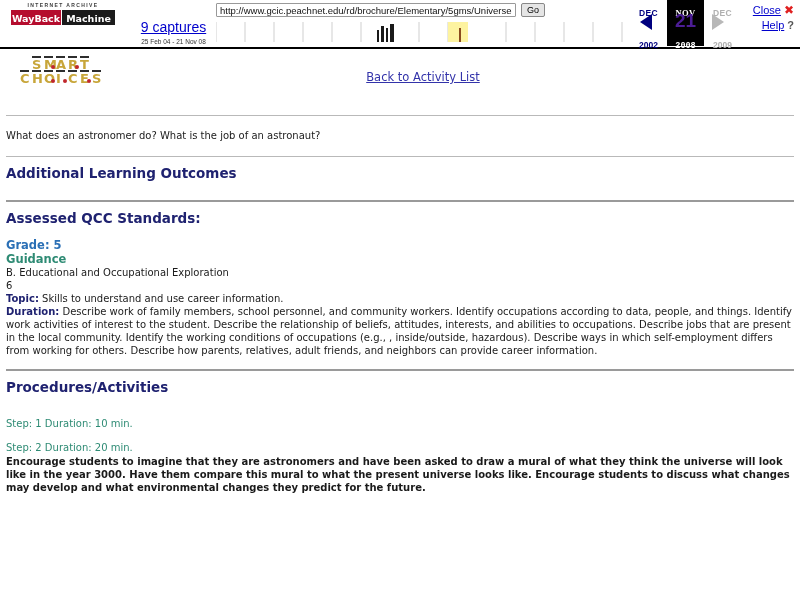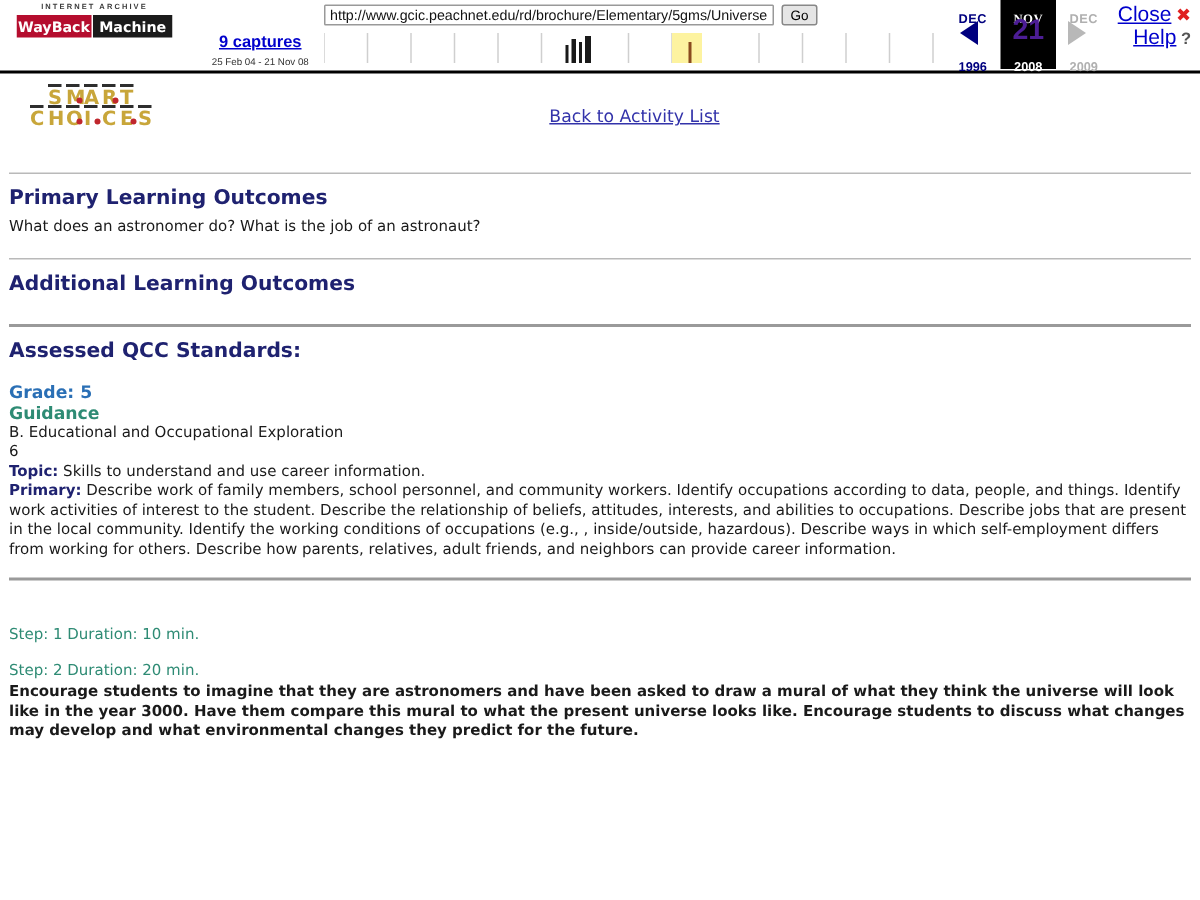--- a/index.html
+++ b/index.html
@@ -46,23 +46,23 @@
   }
 
   .wb-captures {
     position: absolute;
     left: 126px;
     top: 18px;
     width: 95px;
     text-align: center;
   }
   .wb-captures a {
-    font-size: 11px;
+    font-size: 14px;
     color: #0000cc;
-    font-weight: bold;
+    font-weight: normal;
     text-decoration: underline;
   }
   .wb-captures-range {
     font-size: 6.5px;
     color: #333333;
     margin-top: 2px;
     white-space: nowrap;
   }
 
   .wb-urlbar {
@@ -128,21 +128,21 @@
     letter-spacing: 0.3px;
   }
   .wb-mon.dim { color: #b0b0b0; }
   .wb-mon.cur { color: #ffffff; font-family: Liberation Serif, serif; }
   .wb-yr {
     font-size: 8.5px;
     font-weight: bold;
     color: #00007f;
   }
   .wb-yr.dim { color: #b0b0b0; }
-  .wb-yr.cur { color: #ffffff; }
+  .wb-yr.cur { color: #ffffff; font-family: Liberation Mono, monospace; }
   .wb-cur-box {
     position: absolute;
     left: 37px;
     top: -1px;
     width: 37px;
     height: 46px;
     background: #000000;
   }
   .wb-cur-day {
     position: absolute;
@@ -175,21 +175,21 @@
 
   .wb-help {
     position: absolute;
     right: 6px;
     top: 2px;
     width: 52px;
     text-align: right;
   }
   .wb-help-row { white-space: nowrap; line-height: 14px; }
   .wb-help-row a {
-    font-size: 14px;
+    font-size: 11px;
     color: #0000cc;
     text-decoration: underline;
   }
   .wb-x {
     color: #e02020;
     font-size: 12px;
     font-weight: bold;
     margin-left: 3px;
   }
   .wb-q {
@@ -345,21 +345,21 @@
     <div class="wb-cur-box"></div>
     <div class="wb-mon-row">
       <div class="wb-col"><span class="wb-mon">DEC</span></div>
       <div class="wb-col"><span class="wb-mon cur">NOV</span></div>
       <div class="wb-col"><span class="wb-mon dim">DEC</span></div>
     </div>
     <div class="wb-cur-day">21</div>
     <div class="wb-arrow-l"></div>
     <div class="wb-arrow-r"></div>
     <div class="wb-yr-row">
-      <div class="wb-col"><span class="wb-yr">1996</span></div>
+      <div class="wb-col"><span class="wb-yr">2002</span></div>
       <div class="wb-col"><span class="wb-yr cur">2008</span></div>
       <div class="wb-col"><span class="wb-yr dim">2009</span></div>
     </div>
   </div>
 
   <div class="wb-help">
     <div class="wb-help-row">
       <a href="#">Close</a><span class="wb-x">✖</span>
     </div>
     <div class="wb-help-row second">
@@ -412,21 +412,20 @@
     </div>
     <div class="backlink-wrap">
       <a href="#" class="backlink">Back to Activity List</a>
     </div>
   </div>
 
 
   <div class="sp-22"></div>
   <hr class="hr">
   <div class="sp-8"></div>
-  <div class="sec-head">Primary Learning Outcomes</div>
   <div class="sp-5"></div>
   <div class="body-text">What does an astronomer do? What is the job of an astronaut?</div>
 
   <div class="sp-14"></div>
   <hr class="hr">
   <div class="sp-8"></div>
   <div class="sec-head">Additional Learning Outcomes</div>
   <div class="sp-5"></div>
   <div class="body-text"></div>
 
@@ -438,27 +437,28 @@
   <div class="sp-12"></div>
   <div class="grade">Grade: 5</div>
   <div class="guidance">Guidance</div>
   <div class="body-text">B. Educational and Occupational Exploration</div>
   <div class="body-text">6</div>
   <div class="body-text">
     <span class="lbl-bold">Topic:</span>
     <span>Skills to understand and use career information.</span>
   </div>
   <div class="body-text">
-    <span class="lbl-bold">Primary:</span>
+    <span class="lbl-bold">Duration:</span>
     <span>Describe work of family members, school personnel, and community workers. Identify occupations according to data, people, and things. Identify work activities of interest to the student. Describe the relationship of beliefs, attitudes, interests, and abilities to occupations. Describe jobs that are present in the local community. Identify the working conditions of occupations (e.g., , inside/outside, hazardous). Describe ways in which self-employment differs from working for others. Describe how parents, relatives, adult friends, and neighbors can provide career information.</span>
   </div>
 
   <div class="sp-12"></div>
   <hr class="hr thick">
   <div class="sp-8"></div>
+  <div class="sec-head">Procedures/Activities</div>
 
   <div class="sp-22"></div>
   <div class="step-line">Step:  1 Duration: 10 min.</div>
 
   <div class="sp-10"></div>
   <div class="step-line">Step:  2 Duration: 20 min.</div>
   <div class="body-text bold">Encourage students to imagine that they are astronomers and have been asked to draw a mural of what they think the universe will look like in the year 3000. Have them compare this mural to what the present universe looks like. Encourage students to discuss what changes may develop and what environmental changes they predict for the future.</div>
 
 </div>
 

